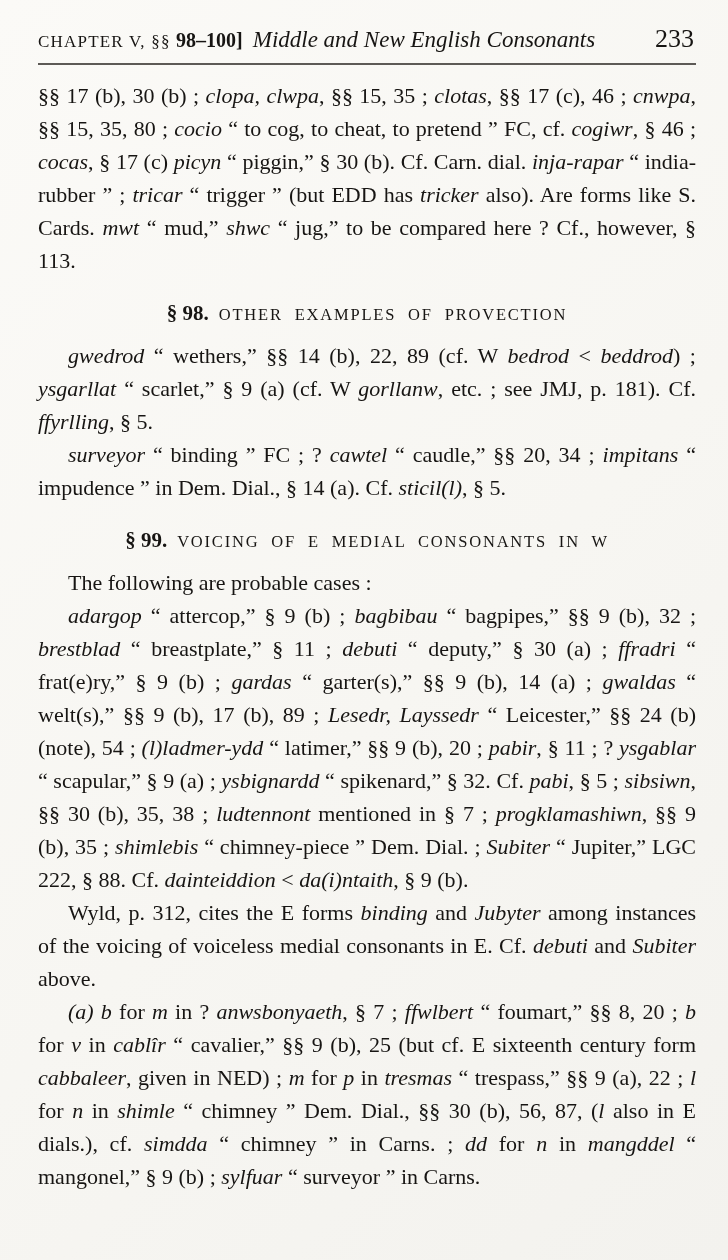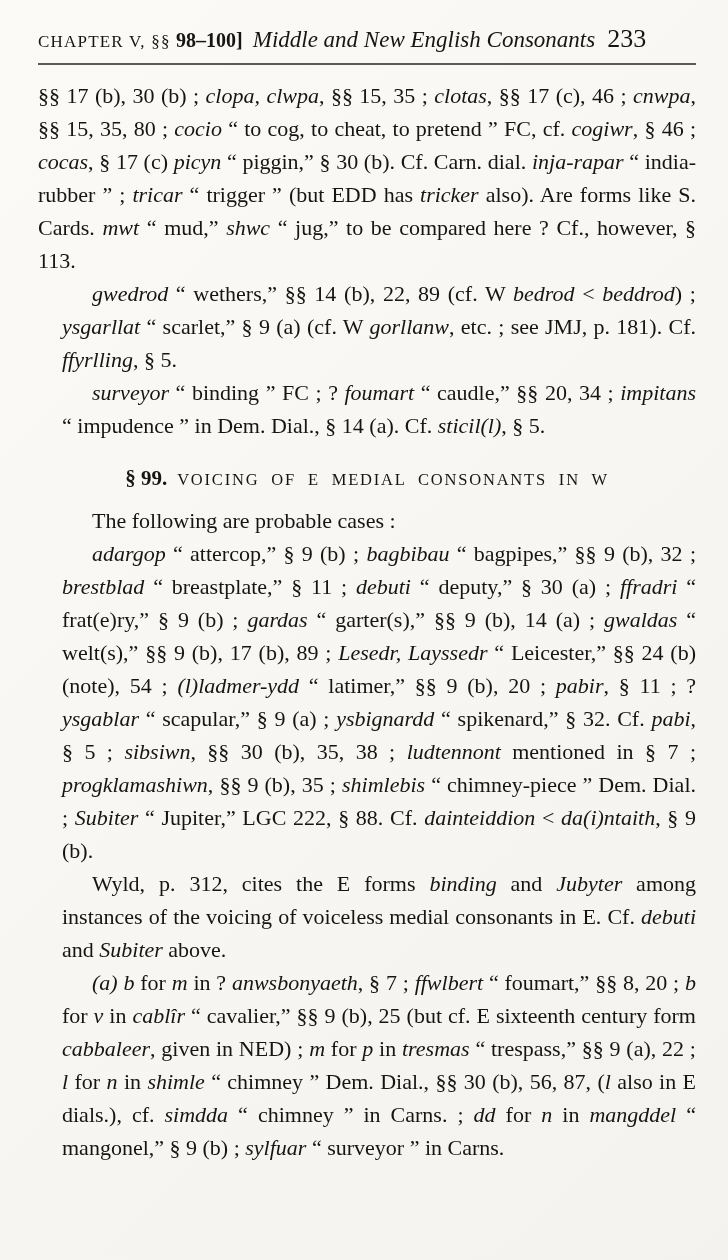--- a/index.html
+++ b/index.html
@@ -14,20 +14,21 @@
     height: 1260px;
     box-sizing: border-box;
     margin: 0;
     padding: 24px 32px 0 38px;
     background: linear-gradient(135deg, #fbfaf7 0%, #f7f6f2 55%, #f3f2ee 100%);
     color: #171513;
     overflow: hidden;
   }
   .running-header {
     display: flex;
+    justify-content: space-between;
     align-items: baseline;
     padding: 0 2px 0 0;
   }
   .hc {
     font-size: 17px;
     letter-spacing: 1.2px;
     white-space: nowrap;
   }
   .hb {
     font-size: 20px;
@@ -47,21 +48,21 @@
   .rule {
     border-top: 2px solid #5d5a56;
     margin: 9px 0 14px 0;
   }
   .para {
     font-size: 22px;
     line-height: 33px;
     text-align: justify;
     margin: 0;
   }
-  .ind { text-indent: 30px; margin-left: 24px; }
+  .ind { text-indent: 30px; }
   .s-i { font-style: italic; }
   .s-r { font-style: normal; }
   .section-heading {
     text-align: center;
     font-weight: normal;
     margin: 22px 0 11px 0;
     line-height: 26px;
   }
   .heading-100 { margin-top: 40px; }
   .h-num {
@@ -84,23 +85,26 @@
     <span>
       <span class="hc">CHAPTER V, §§ </span><span class="hb">98–100]</span><span class="hi">Middle and New English Consonants</span>
     </span>
     <span class="pagenum">233</span>
   </header>
 
   <div class="rule"></div>
 
   <p class="para"><span class="s-r">§§ 17 (b), 30 (b) ; </span><span class="s-i">clopa, clwpa</span><span class="s-r">, §§ 15, 35 ; </span><span class="s-i">clotas</span><span class="s-r">, §§ 17 (c), 46 ; </span><span class="s-i">cnwpa</span><span class="s-r">, §§ 15, 35, 80 ; </span><span class="s-i">cocio</span><span class="s-r"> “ to cog, to cheat, to pretend ” FC, cf. </span><span class="s-i">cogiwr</span><span class="s-r">, § 46 ; </span><span class="s-i">cocas</span><span class="s-r">, § 17 (c) </span><span class="s-i">picyn</span><span class="s-r"> “ piggin,” § 30 (b). Cf. Carn. dial. </span><span class="s-i">inja-rapar</span><span class="s-r"> “ india-rubber ” ; </span><span class="s-i">tricar</span><span class="s-r"> “ trigger ” (but EDD has </span><span class="s-i">tricker</span><span class="s-r"> also). Are forms like S. Cards. </span><span class="s-i">mwt</span><span class="s-r"> “ mud,” </span><span class="s-i">shwc</span><span class="s-r"> “ jug,” to be compared here ? Cf., however, § 113.</span></p>
 
+  <h2 class="section-heading">
+    <span class="h-num">§ 98.</span><span class="h-caps">OTHER EXAMPLES OF PROVECTION</span>
+  </h2>
 
   <p class="para ind"><span class="s-i">gwedrod</span><span class="s-r"> “ wethers,” §§ 14 (b), 22, 89 (cf. W </span><span class="s-i">bedrod</span><span class="s-r"> &lt; </span><span class="s-i">beddrod</span><span class="s-r">) ; </span><span class="s-i">ysgarllat</span><span class="s-r"> “ scarlet,” § 9 (a) (cf. W </span><span class="s-i">gorllanw</span><span class="s-r">, etc. ; see JMJ, p. 181). Cf. </span><span class="s-i">ffyrlling</span><span class="s-r">, § 5.</span></p>
-  <p class="para ind"><span class="s-i">surveyor</span><span class="s-r"> “ binding ” FC ; ? </span><span class="s-i">foumart</span><span class="s-r"> “ caudle,” §§ 20, 34 ; </span><span class="s-i">impitans</span><span class="s-r"> “ impudence ” in Dem. Dial., § 14 (a). Cf. </span><span class="s-i">sticil(l)</span><span class="s-r">, § 5.</span></p>
+  <p class="para ind"><span class="s-i">surveyor</span><span class="s-r"> “ binding ” FC ; ? </span><span class="s-i">cawtel</span><span class="s-r"> “ caudle,” §§ 20, 34 ; </span><span class="s-i">impitans</span><span class="s-r"> “ impudence ” in Dem. Dial., § 14 (a). Cf. </span><span class="s-i">sticil(l)</span><span class="s-r">, § 5.</span></p>
 
   <h2 class="section-heading">
     <span class="h-num">§ 99.</span><span class="h-caps">VOICING OF E MEDIAL CONSONANTS IN W</span>
   </h2>
 
   <p class="para ind"><span class="s-r">The following are probable cases :</span></p>
   <p class="para ind"><span class="s-i">adargop</span><span class="s-r"> “ attercop,” § 9 (b) ; </span><span class="s-i">bagbibau</span><span class="s-r"> “ bagpipes,” §§ 9 (b), 32 ; </span><span class="s-i">brestblad</span><span class="s-r"> “ breastplate,” § 11 ; </span><span class="s-i">debuti</span><span class="s-r"> “ deputy,” § 30 (a) ; </span><span class="s-i">ffradri</span><span class="s-r"> “ frat(e)ry,” § 9 (b) ; </span><span class="s-i">gardas</span><span class="s-r"> “ garter(s),” §§ 9 (b), 14 (a) ; </span><span class="s-i">gwaldas</span><span class="s-r"> “ welt(s),” §§ 9 (b), 17 (b), 89 ; </span><span class="s-i">Lesedr, Layssedr</span><span class="s-r"> “ Leicester,” §§ 24 (b) (note), 54 ; </span><span class="s-i">(l)ladmer-ydd</span><span class="s-r"> “ latimer,” §§ 9 (b), 20 ; </span><span class="s-i">pabir</span><span class="s-r">, § 11 ; ? </span><span class="s-i">ysgablar</span><span class="s-r"> “ scapular,” § 9 (a) ; </span><span class="s-i">ysbignardd</span><span class="s-r"> “ spikenard,” § 32. Cf. </span><span class="s-i">pabi</span><span class="s-r">, § 5 ; </span><span class="s-i">sibsiwn</span><span class="s-r">, §§ 30 (b), 35, 38 ; </span><span class="s-i">ludtennont</span><span class="s-r"> mentioned in § 7 ; </span><span class="s-i">progklamashiwn</span><span class="s-r">, §§ 9 (b), 35 ; </span><span class="s-i">shimlebis</span><span class="s-r"> “ chimney-piece ” Dem. Dial. ; </span><span class="s-i">Subiter</span><span class="s-r"> “ Jupiter,” LGC 222, § 88. Cf. </span><span class="s-i">dainteiddion</span><span class="s-r"> &lt; </span><span class="s-i">da(i)ntaith</span><span class="s-r">, § 9 (b).</span></p>
   <p class="para ind"><span class="s-r">Wyld, p. 312, cites the E forms </span><span class="s-i">binding</span><span class="s-r"> and </span><span class="s-i">Jubyter</span><span class="s-r"> among instances of the voicing of voiceless medial consonants in E. Cf. </span><span class="s-i">debuti</span><span class="s-r"> and </span><span class="s-i">Subiter</span><span class="s-r"> above.</span></p>
 
 

